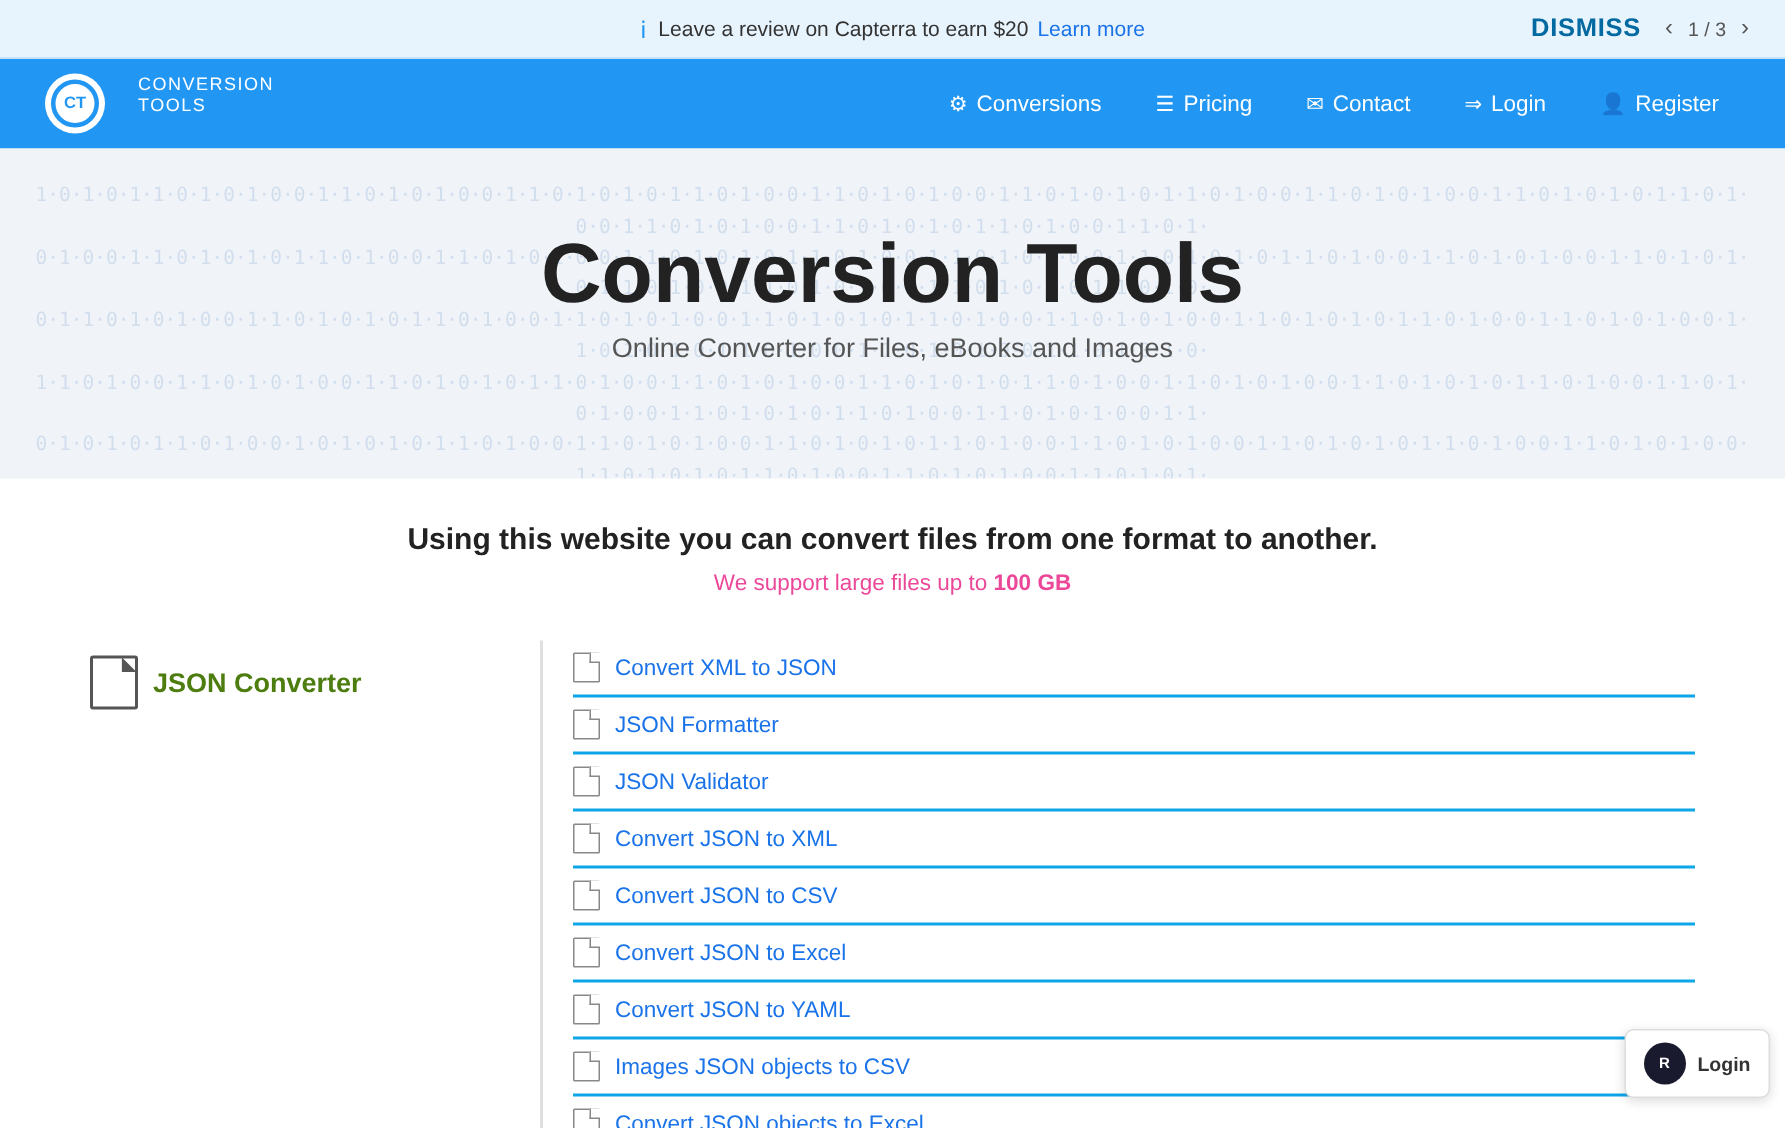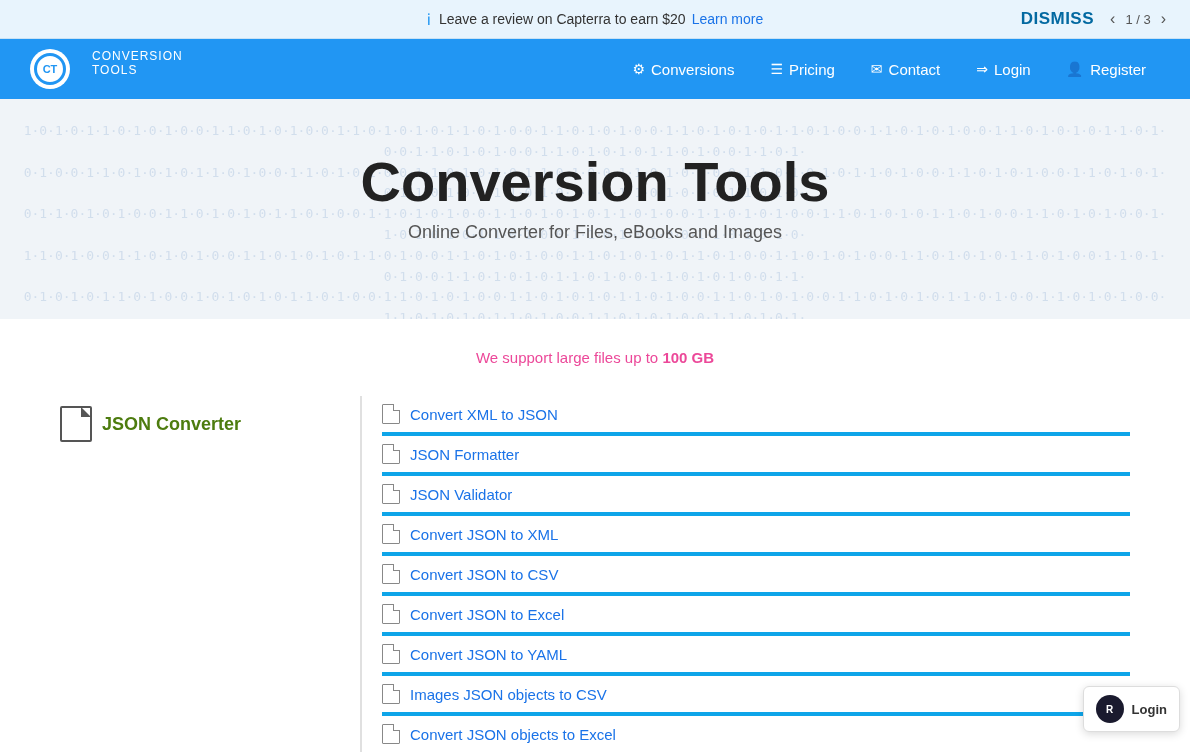--- a/index.html
+++ b/index.html
@@ -236,21 +236,21 @@
       margin-left: 20px;
     }
     .converter-link-item {
       display: flex;
       align-items: center;
       gap: 10px;
       padding: 8px 0;
       text-decoration: none;
       color: #1a73e8;
       font-size: 15px;
-      border-bottom: 4px solid #0ea5e9;
+      border-bottom: 2px solid #0ea5e9;
     }
     .file-icon {
       width: 18px;
       height: 20px;
       border: 1.5px solid #888;
       border-radius: 1px;
       position: relative;
       flex-shrink: 0;
     }
     .file-icon::before {
@@ -354,20 +354,21 @@
     1·1·0·1·0·0·1·1·0·1·0·1·0·0·1·1·0·1·0·1·0·1·1·0·1·0·0·1·1·0·1·0·1·0·0·1·1·0·1·0·1·0·1·1·0·1·0·0·1·1·0·1·0·1·0·0·1·1·0·1·0·1·0·1·1·0·1·0·0·1·1·0·1·0·1·0·0·1·1·0·1·0·1·0·1·1·0·1·0·0·1·1·0·1·0·1·0·0·1·1·<br>
     0·1·0·1·0·1·1·0·1·0·0·1·0·1·0·1·0·1·1·0·1·0·0·1·1·0·1·0·1·0·0·1·1·0·1·0·1·0·1·1·0·1·0·0·1·1·0·1·0·1·0·0·1·1·0·1·0·1·0·1·1·0·1·0·0·1·1·0·1·0·1·0·0·1·1·0·1·0·1·0·1·1·0·1·0·0·1·1·0·1·0·1·0·0·1·1·0·1·0·1·
   </div>
   <div class="hero-content">
     <h1 class="hero-title">Conversion Tools</h1>
     <p class="hero-subtitle">Online Converter for Files, eBooks and Images</p>
   </div>
 </section>
 
 <div class="tagline-section">
+  <p class="tagline-main">Using this website you can convert files from one format to another.</p>
   <p class="tagline-sub">
     <span>We support large files up to </span><strong>100 GB</strong>
   </p>
 </div>
 
 <div class="content-section">
   <div class="converter-sidebar">
     <div class="converter-title">
       <div class="json-icon"></div>
       <span>JSON Converter</span>

